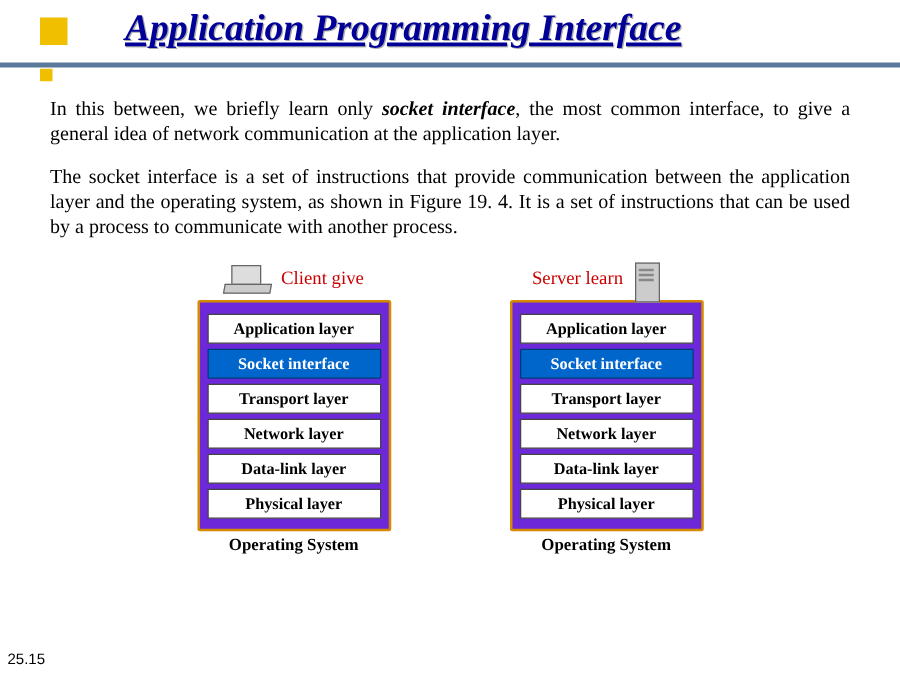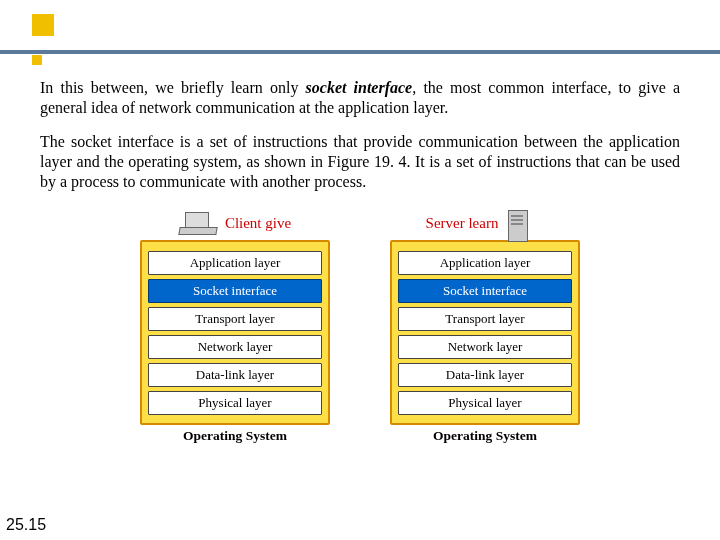--- a/index.html
+++ b/index.html
@@ -86,25 +86,26 @@
     width: 36px; height: 26px; position: relative;
   }
   .laptop { width:36px; height:22px; }
   .laptop .screen { position:absolute; left:6px; top:0; width:22px; height:14px; background:#ddd; border:1px solid #666; }
   .laptop .base { position:absolute; left:0; top:15px; width:36px; height:6px; background:#ccc; border:1px solid #666; transform:skewX(-10deg); }
   .tower { width:18px; height:30px; background:#ccc; border:1px solid #666; position:relative; }
   .tower:before { content:""; position:absolute; top:4px; left:2px; width:12px; height:2px; background:#888; box-shadow:0 4px 0 #888, 0 8px 0 #888; }
 
   .stack-frame {
     border: 2px solid #d68a00;
-    background: #fde047;
+    background: #6d28d9;
     border-radius: 2px;
-    width: 190px;
+    width: 155px;
     padding: 5px 6px 4px 6px;
     box-sizing: border-box;
+    font-weight: bold;
   }
   .layer {
     border: 1px solid #444;
     background: #fff;
     font-size: 13px;
     text-align: center;
     padding: 3px 0;
     margin: 4px 0;
     border-radius: 1px;
     font-family: "Times New Roman", serif;
@@ -118,30 +119,31 @@
     font-size: 13.5px;
     margin-top: 3px;
     font-family: "Times New Roman", serif;
     font-weight: bold;
   }
   .page-num {
     position: absolute;
     left: 6px;
     bottom: 6px;
     font-family: Arial, sans-serif;
-    font-size: 16px;
+    font-size: 12px;
   }
 </style>
 </head>
 <body>
 
 <div class="header-area">
   <div class="yellow-block"></div>
   <div class="blue-line"></div>
   <div class="small-yellow"></div>
+  <div class="title">Application Programming Interface</div>
 </div>
 
 <div class="body-text">
   <p>
     <span>In this between, we briefly learn only </span><span class="bi">socket interface</span><span>, the most common interface, to give a general idea of network communication at the application layer.</span>
   </p>
   <p>The socket interface is a set of instructions that provide communication between the application layer and the operating system, as shown in Figure 19. 4. It is a set of instructions that can be used by a process to communicate with another process.</p>
 </div>
 
 <div class="figure">

